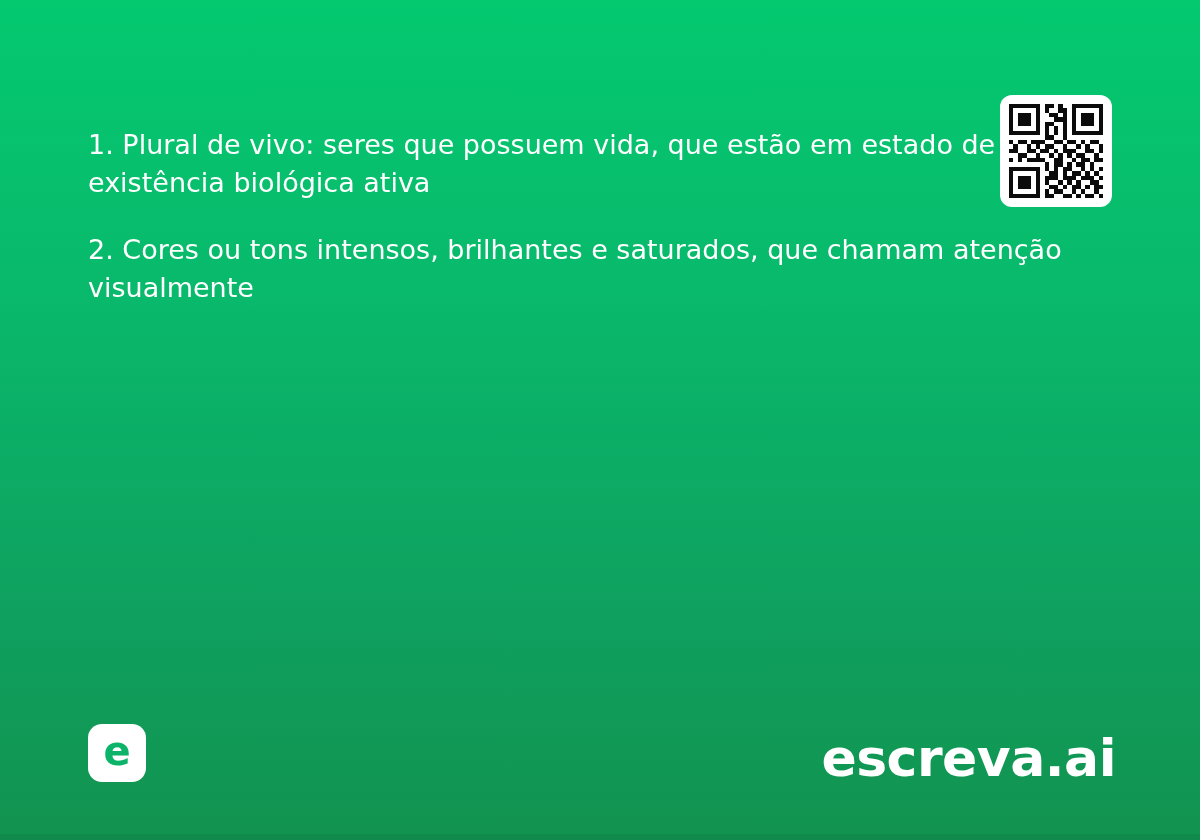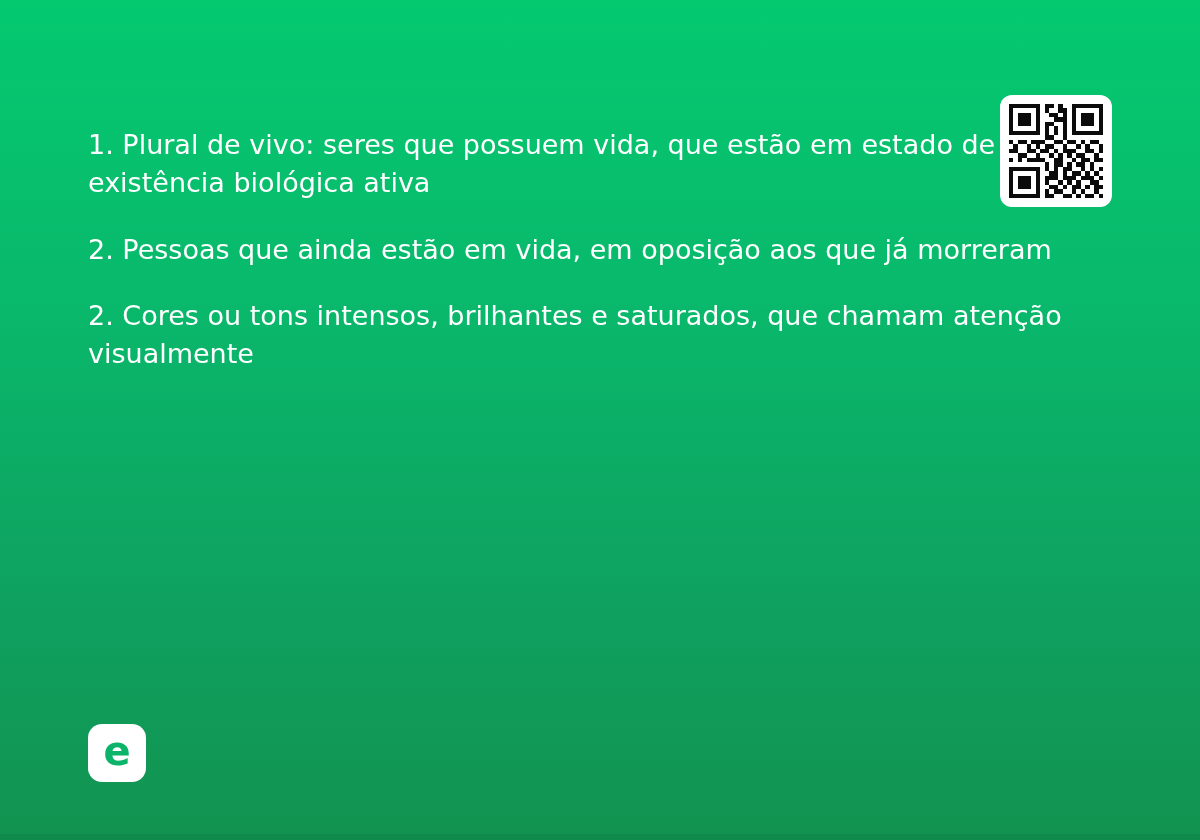--- a/index.html
+++ b/index.html
@@ -118,21 +118,20 @@
 </style>
 </head>
 <body>
 
 <div class="card">
 
   <div class="content">
 
     <div class="definitions">
       <p class="definition">1. Plural de vivo: seres que possuem vida, que estão em estado de existência biológica ativa</p>
-      <p class="definition">2. Pessoas que ainda estão em vida, em oposição aos que já morreram</p>
       <p class="definition">2. Cores ou tons intensos, brilhantes e saturados, que chamam atenção visualmente</p>
     </div>
   </div>
 
   <div class="qr">
     <div class="qr-grid" id="qr-grid">
         <i></i>
         <i></i>
         <i></i>
         <i></i>
@@ -573,14 +572,15 @@
         <i></i>
         <i style="background: transparent;"></i>
         <i></i>
       </div>
   </div>
 
   <div class="footer-logo">
     <span>e</span>
   </div>
 
+  <div class="brand">escreva.ai</div>
 
 </div>
 
 </body></html>

